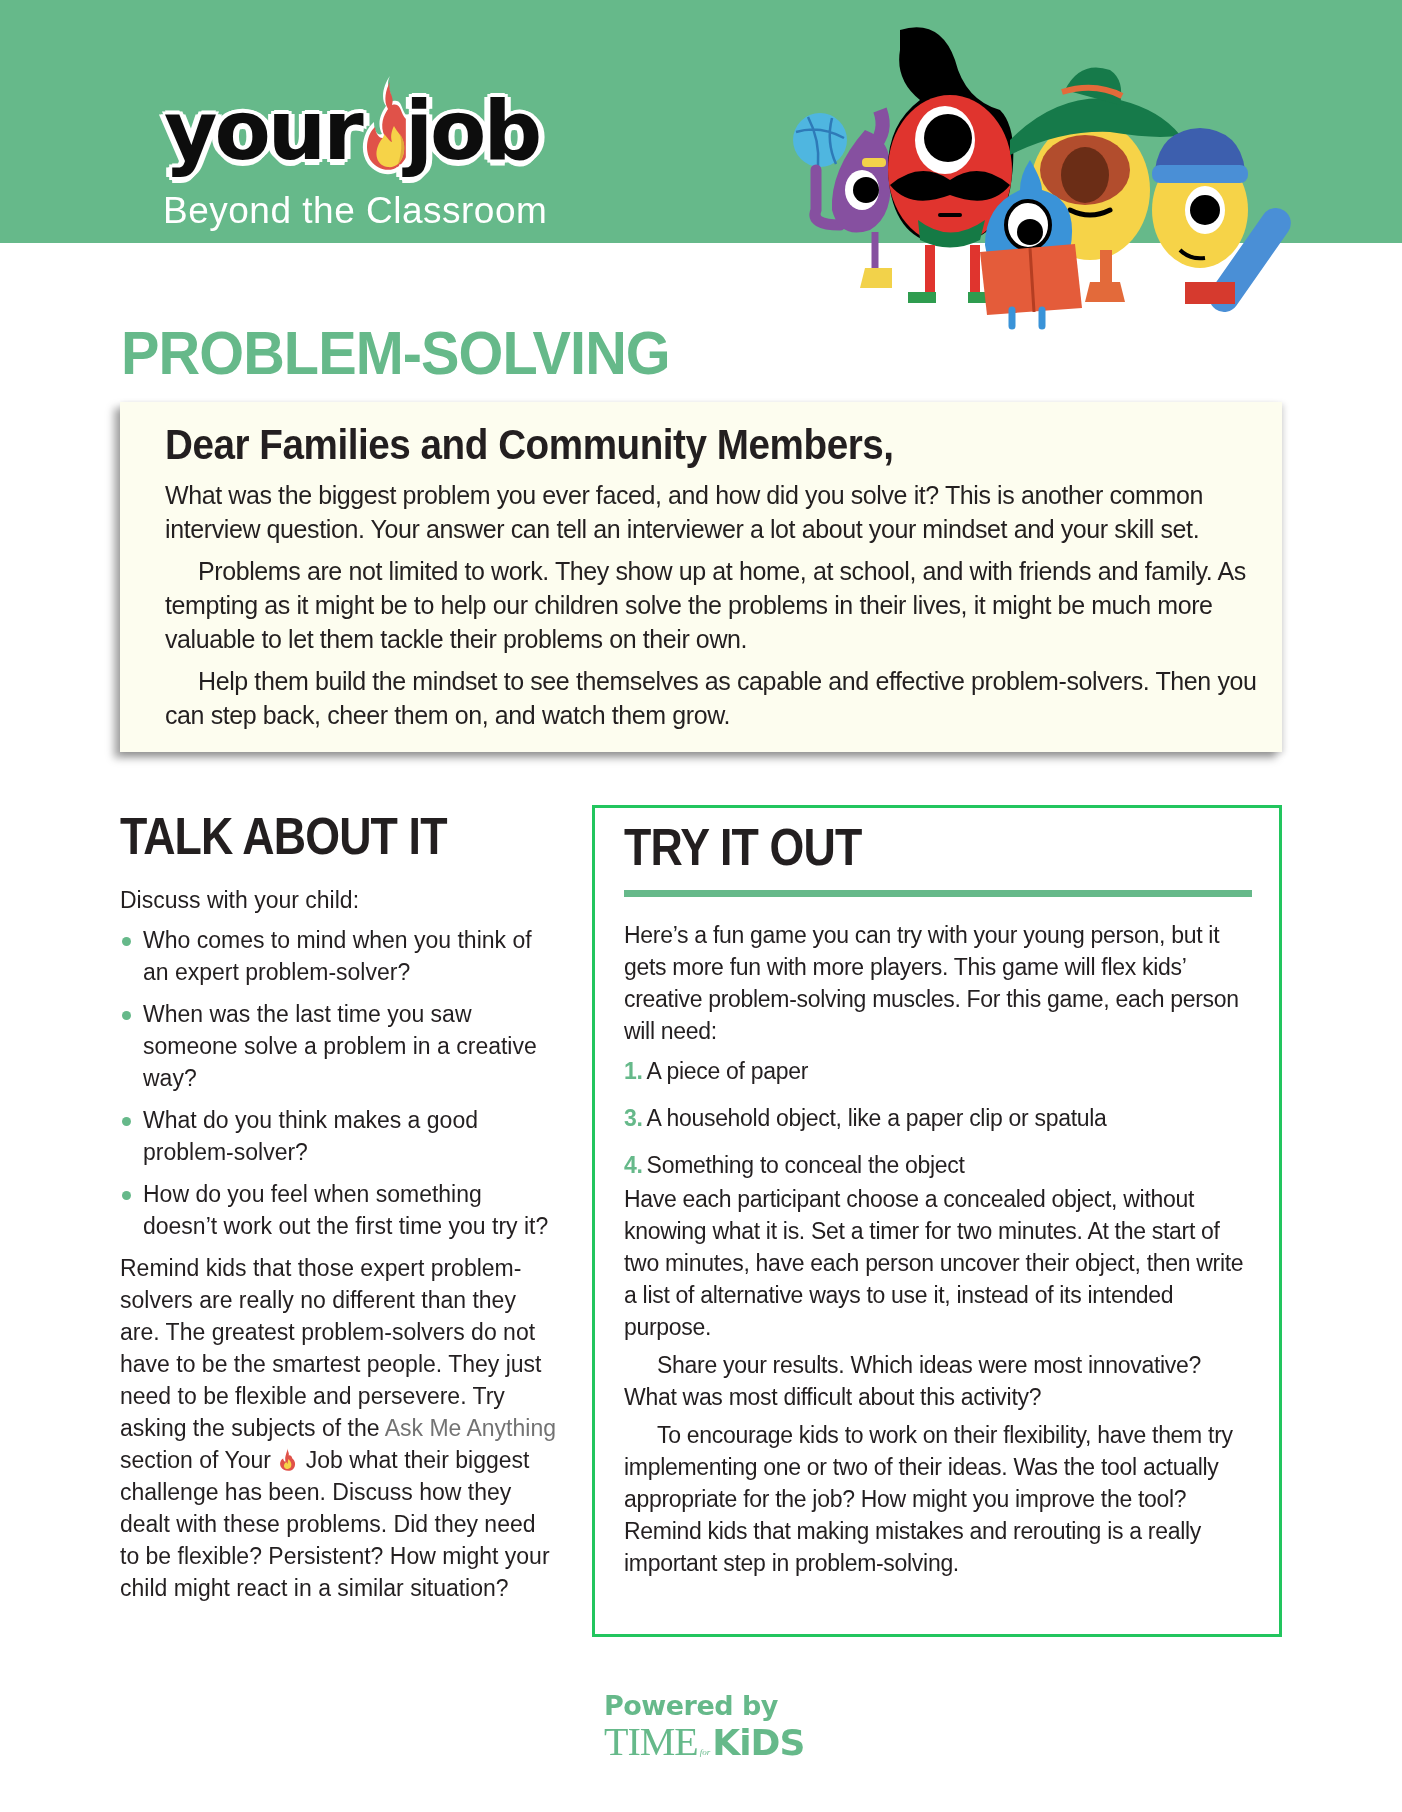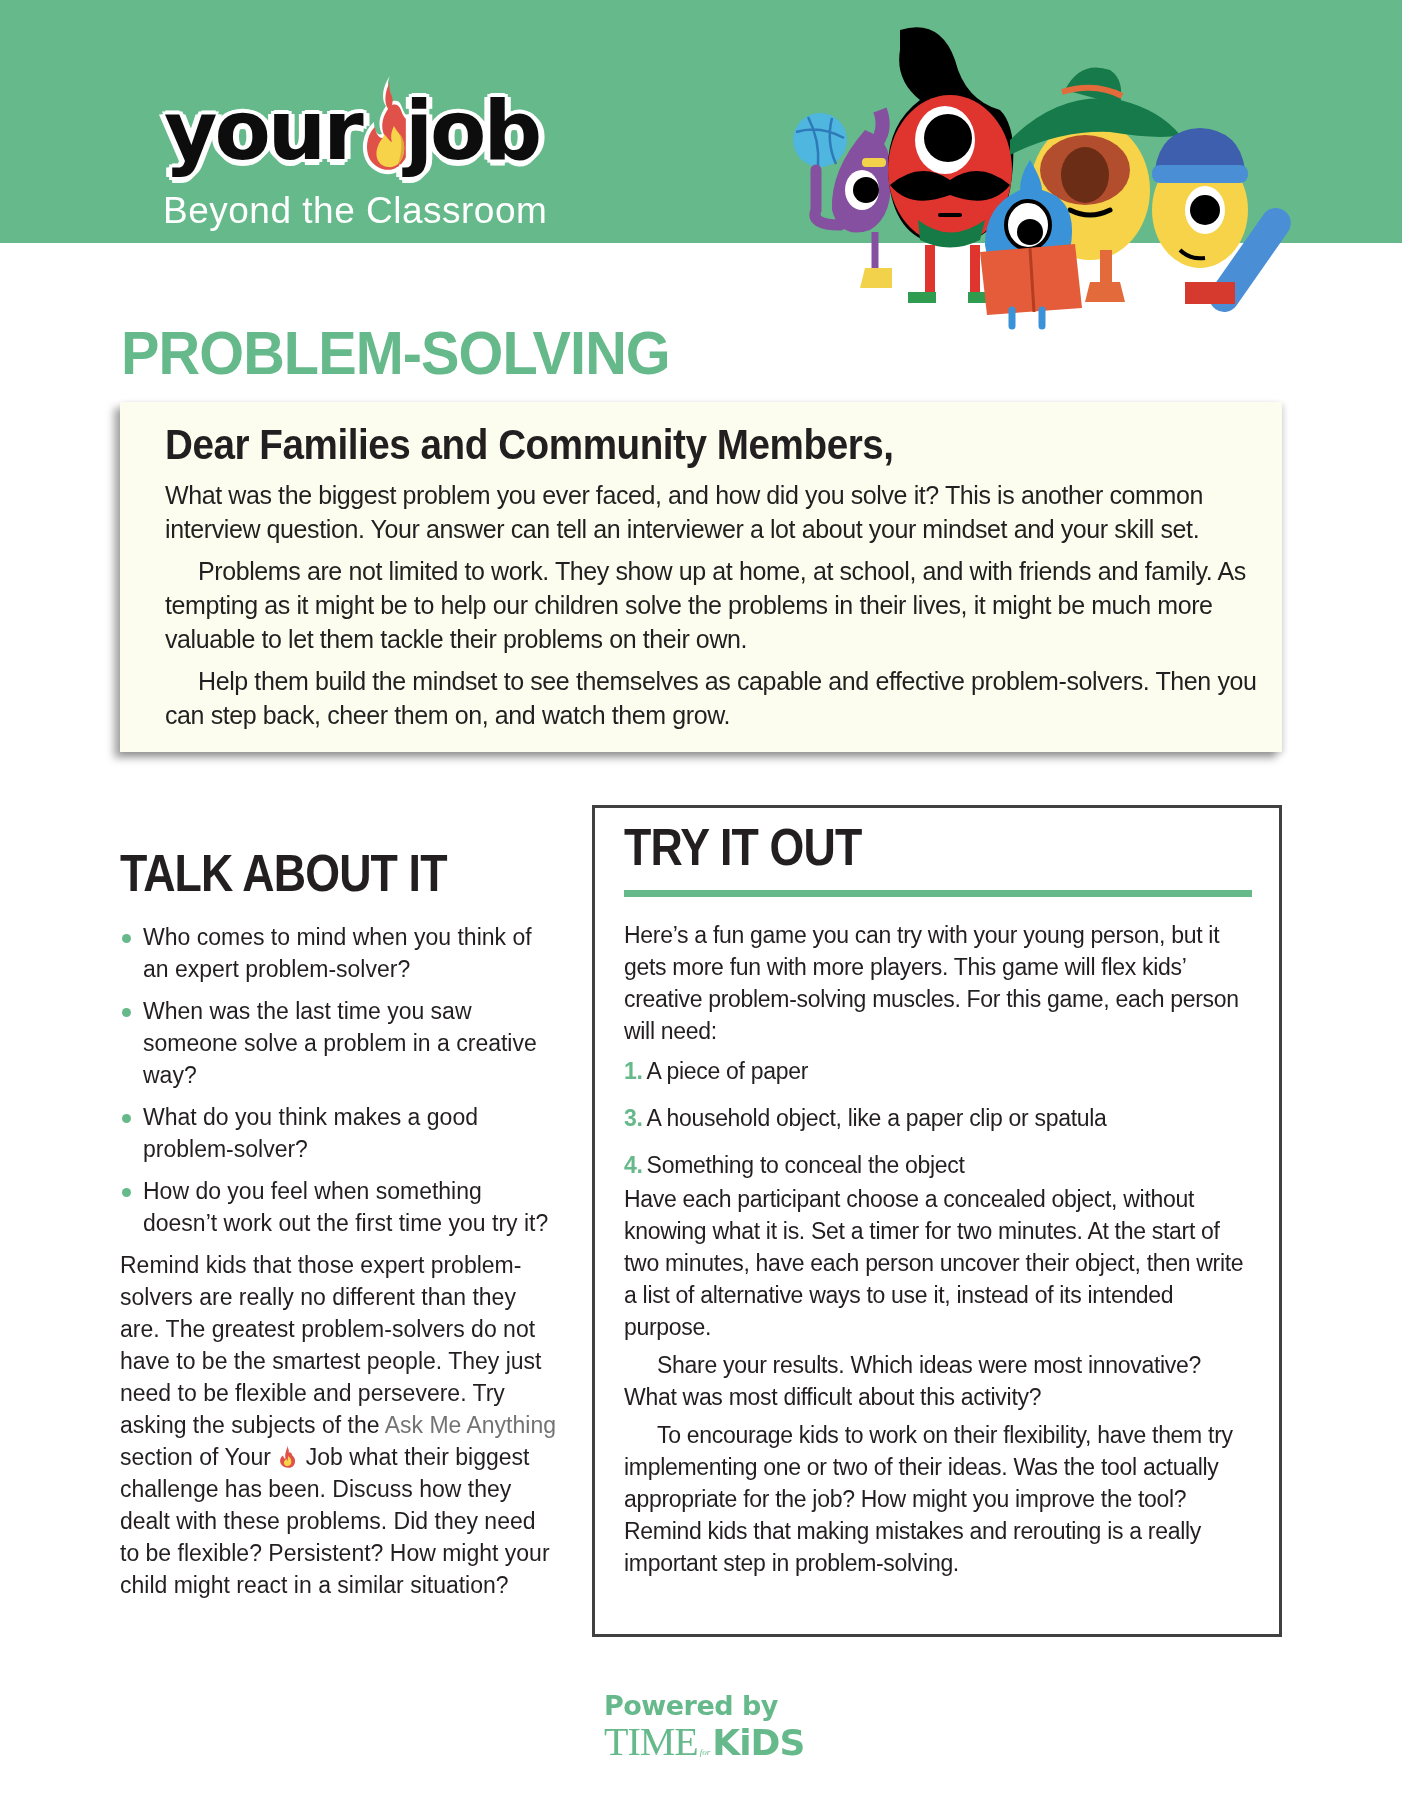--- a/index.html
+++ b/index.html
@@ -19,31 +19,31 @@
 
   .characters { position: absolute; left: 780px; top: 20px; width: 540px; height: 310px; }
 
   .page-title { position: absolute; left: 121px; top: 322px; color: #66b98a; font-size: 62px; font-weight: bold; letter-spacing: -1px; font-family: "Liberation Sans", sans-serif; transform: scaleX(0.93); transform-origin: left; line-height: 1; }
 
   .letter-box { position: absolute; left: 120px; top: 402px; width: 1162px; height: 350px; background: #fdfdef; box-shadow: -6px 6px 8px rgba(0,0,0,0.35), 2px 2px 6px rgba(0,0,0,0.15); padding: 22px 24px 0 45px; }
   .letter-heading { font-size: 42px; font-weight: bold; letter-spacing: -0.5px; line-height: 1; margin-bottom: 12px; font-family: "Liberation Sans", sans-serif; transform: scaleX(0.92); transform-origin: left; white-space: nowrap; }
   .letter-p { font-size: 25px; line-height: 34px; font-family: "Liberation Sans Narrow", "Liberation Sans", sans-serif; letter-spacing: -0.4px; margin-bottom: 8px; color: #231f20; }
   .letter-p.indent { text-indent: 33px; }
 
-  .talk { position: absolute; left: 120px; top: 847px; width: 440px; }
+  .talk { position: absolute; left: 120px; top: 810px; width: 440px; }
   .talk-heading { font-size: 52px; font-weight: bold; letter-spacing: -1px; line-height: 1; font-family: "Liberation Sans", sans-serif; transform: scaleX(0.86); transform-origin: left; white-space: nowrap; margin-bottom: 22px; }
   .talk-intro { font-size: 23px; line-height: 32px; margin-bottom: 8px; }
   .bullets { list-style: none; }
   .bullet { position: relative; padding-left: 23px; font-size: 23px; line-height: 32px; margin-bottom: 10px; }
   .bullet-dot { position: absolute; left: 2px; top: 13px; width: 9px; height: 9px; border-radius: 50%; background: #66b98a; }
   .talk-body { font-size: 23px; line-height: 32px; }
   .link { color: #737373; }
   .inline-flame { display: inline-block; width: 18px; height: 24px; vertical-align: -3px; margin: 0 2px; }
 
-  .try-box { position: absolute; left: 592px; top: 805px; width: 690px; height: 832px; border: 3px solid #404040; padding: 0 28px 0 29px; }
+  .try-box { position: absolute; left: 592px; top: 805px; width: 690px; height: 832px; border: 3px solid #22c55e; padding: 0 28px 0 29px; }
   .try-heading { margin-top: 10px; font-size: 52px; font-weight: bold; letter-spacing: -1px; line-height: 58px; font-family: "Liberation Sans", sans-serif; transform: scaleX(0.86); transform-origin: left; white-space: nowrap; }
   .try-rule { height: 7px; background: #66b98a; margin-top: 14px; width: 628px; }
   .try-text { font-size: 23px; line-height: 32px; letter-spacing: -0.3px; }
   .try-intro { margin-top: 22px; }
   .steps { list-style: none; margin-top: 8px; }
   .step { font-size: 23px; line-height: 32px; margin-bottom: 15px; }
   .step-num { color: #66b98a; font-weight: bold; margin-right: 4px; }
   .step:last-child { margin-bottom: 0; }
   .try-p { margin-top: 2px; }
   .try-p.indent { text-indent: 33px; margin-top: 6px; }
@@ -138,20 +138,21 @@
 
 <section class="letter-box">
   <h2 class="letter-heading">Dear Families and Community Members,</h2>
   <p class="letter-p">What was the biggest problem you ever faced, and how did you solve it? This is another common interview question. Your answer can tell an interviewer a lot about your mindset and your skill set.</p>
   <p class="letter-p indent">Problems are not limited to work. They show up at home, at school, and with friends and family. As tempting as it might be to help our children solve the problems in their lives, it might be much more valuable to let them tackle their problems on their own.</p>
   <p class="letter-p indent">Help them build the mindset to see themselves as capable and effective problem-solvers. Then you can step back, cheer them on, and watch them grow.</p>
 </section>
 
 <section class="talk">
   <h2 class="talk-heading">TALK ABOUT IT</h2>
+  <p class="talk-intro">Discuss with your child:</p>
   <ul class="bullets">
     <li class="bullet"><span class="bullet-dot"></span><span>Who comes to mind when you think of an expert problem-solver?</span></li>
     <li class="bullet"><span class="bullet-dot"></span><span>When was the last time you saw someone solve a problem in a creative way?</span></li>
     <li class="bullet"><span class="bullet-dot"></span><span>What do you think makes a good problem-solver?</span></li>
     <li class="bullet"><span class="bullet-dot"></span><span>How do you feel when something doesn’t work out the first time you try it?</span></li>
   </ul>
   <p class="talk-body"><span>Remind kids that those expert problem-solvers are really no different than they are. The greatest problem-solvers do not have to be the smartest people. They just need to be flexible and persevere. Try asking the subjects of the </span><a class="link">Ask Me Anything</a><span> section of Your</span> <svg class="inline-flame" viewBox="0 0 60 80">
         <path d="M30 2 C26 14 36 18 32 28 C44 26 42 38 48 42 C58 54 54 72 40 78 C28 82 12 78 6 66 C0 54 6 42 14 38 C14 46 20 50 22 48 C18 36 24 26 30 2 Z" fill="#e05249"></path>
         <path d="M32 40 C38 48 44 54 40 66 C36 74 24 76 18 68 C14 60 20 54 24 50 C26 54 30 56 30 56 C28 50 30 44 32 40 Z" fill="#f6d348"></path>
       </svg><span> Job what their biggest challenge has been. Discuss how they dealt with these problems. Did they need to be flexible? Persistent? How might your child might react in a similar situation?</span></p>

